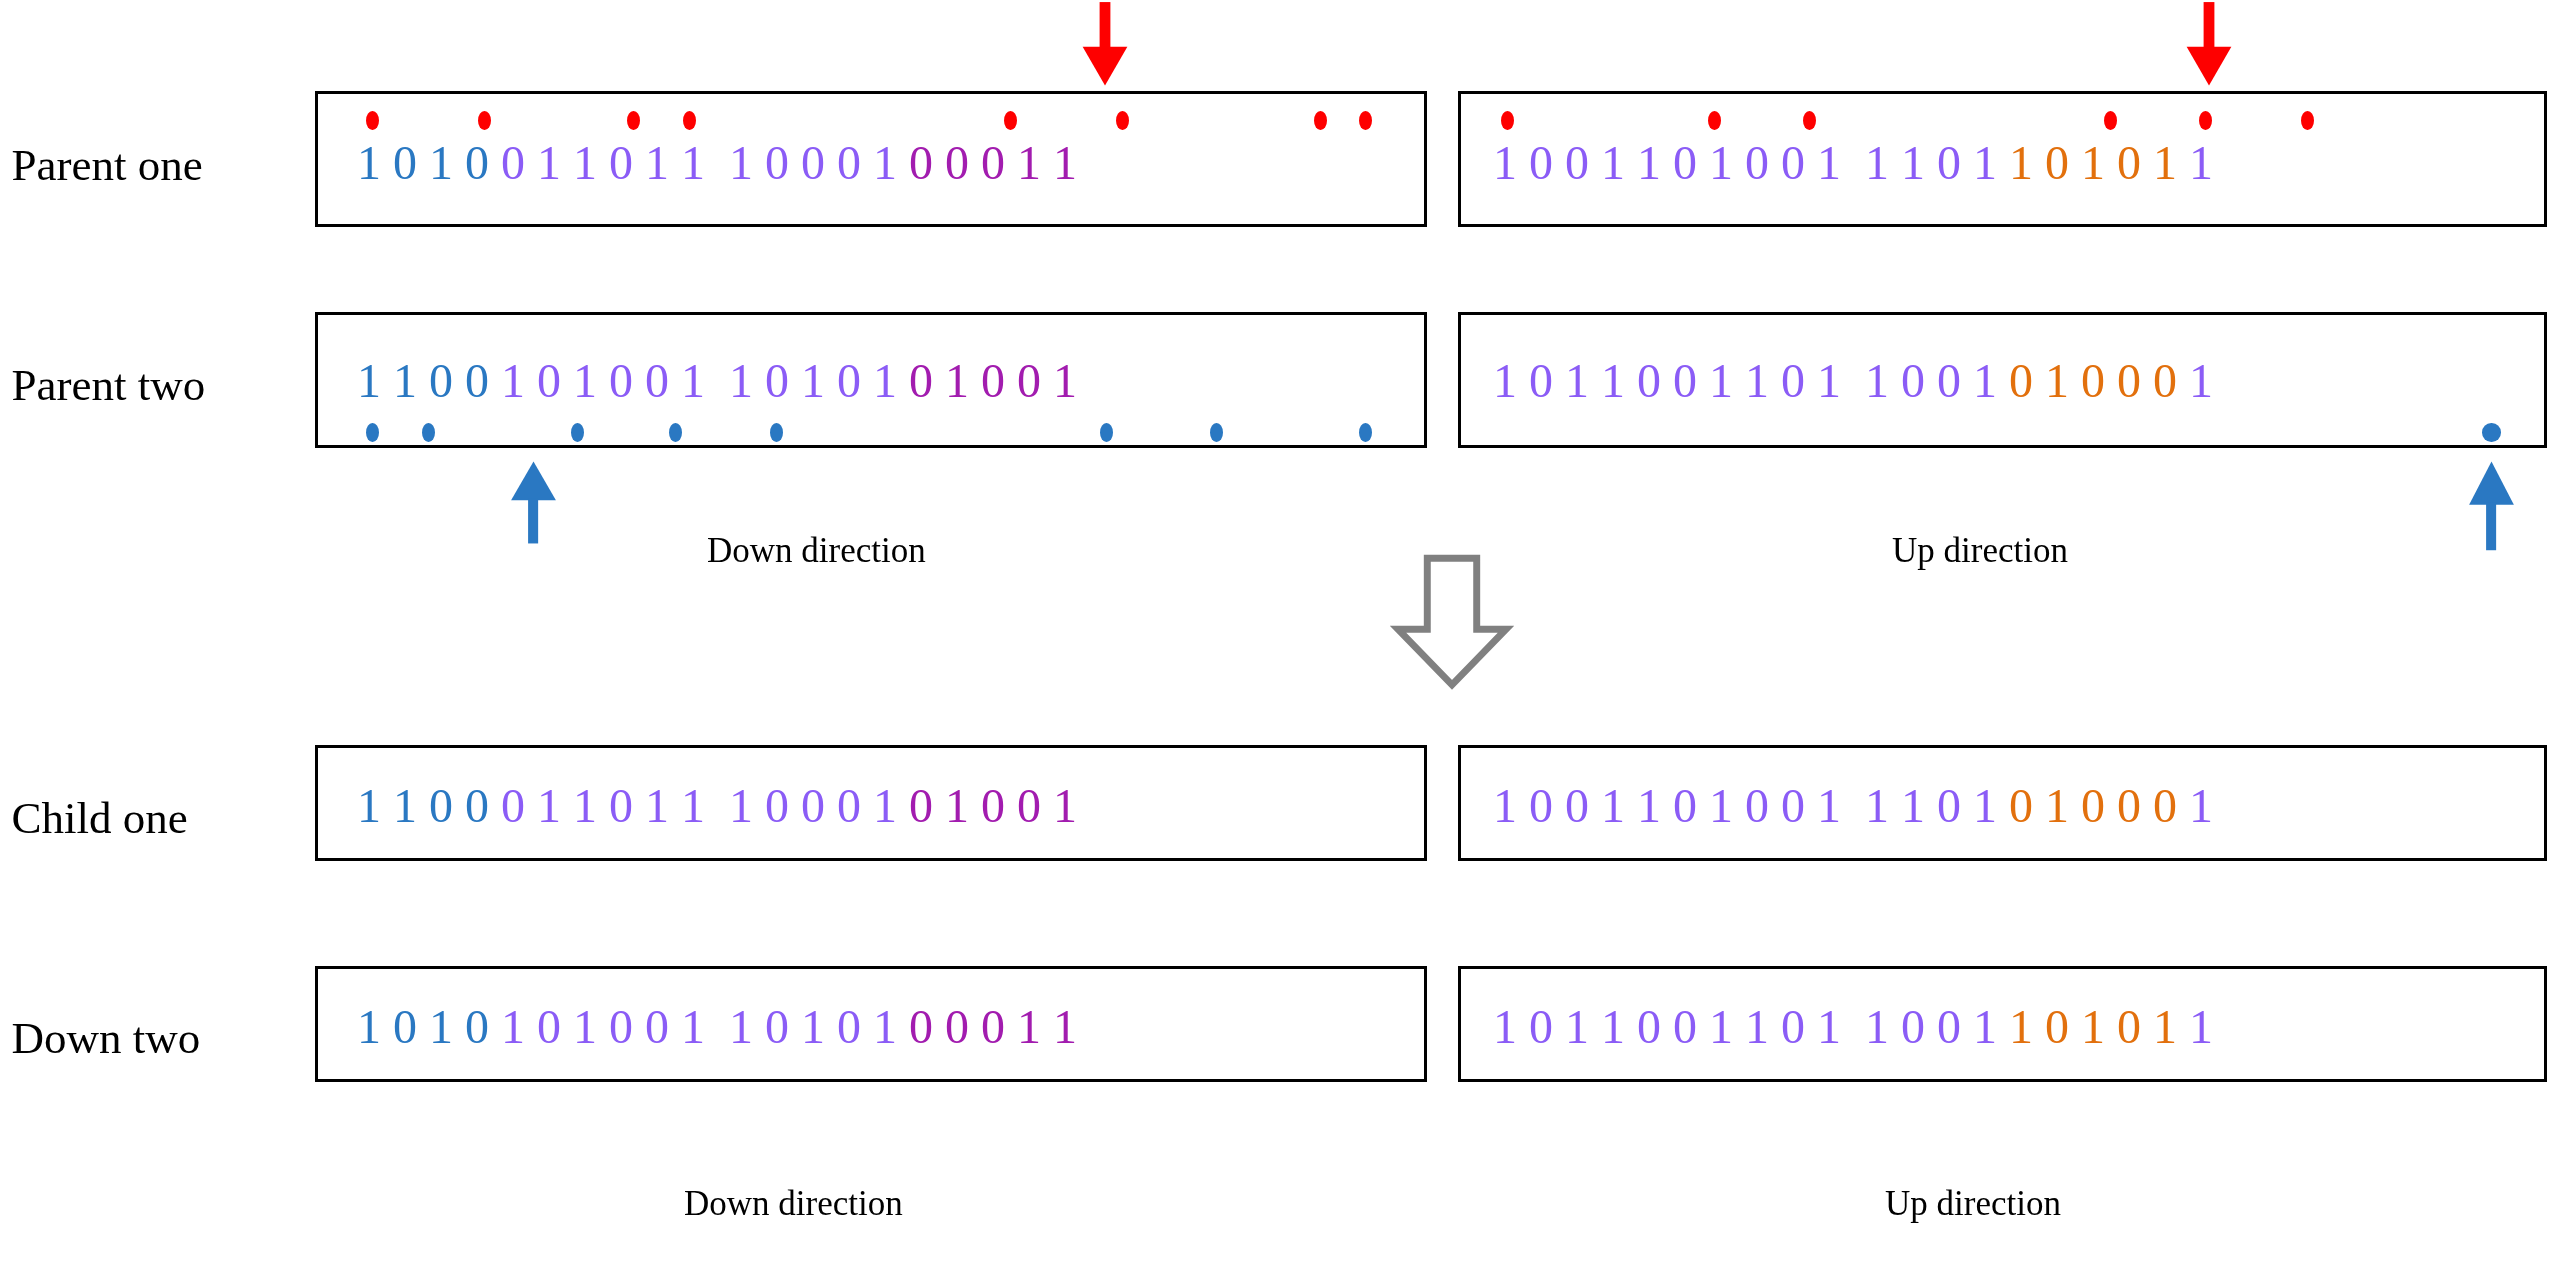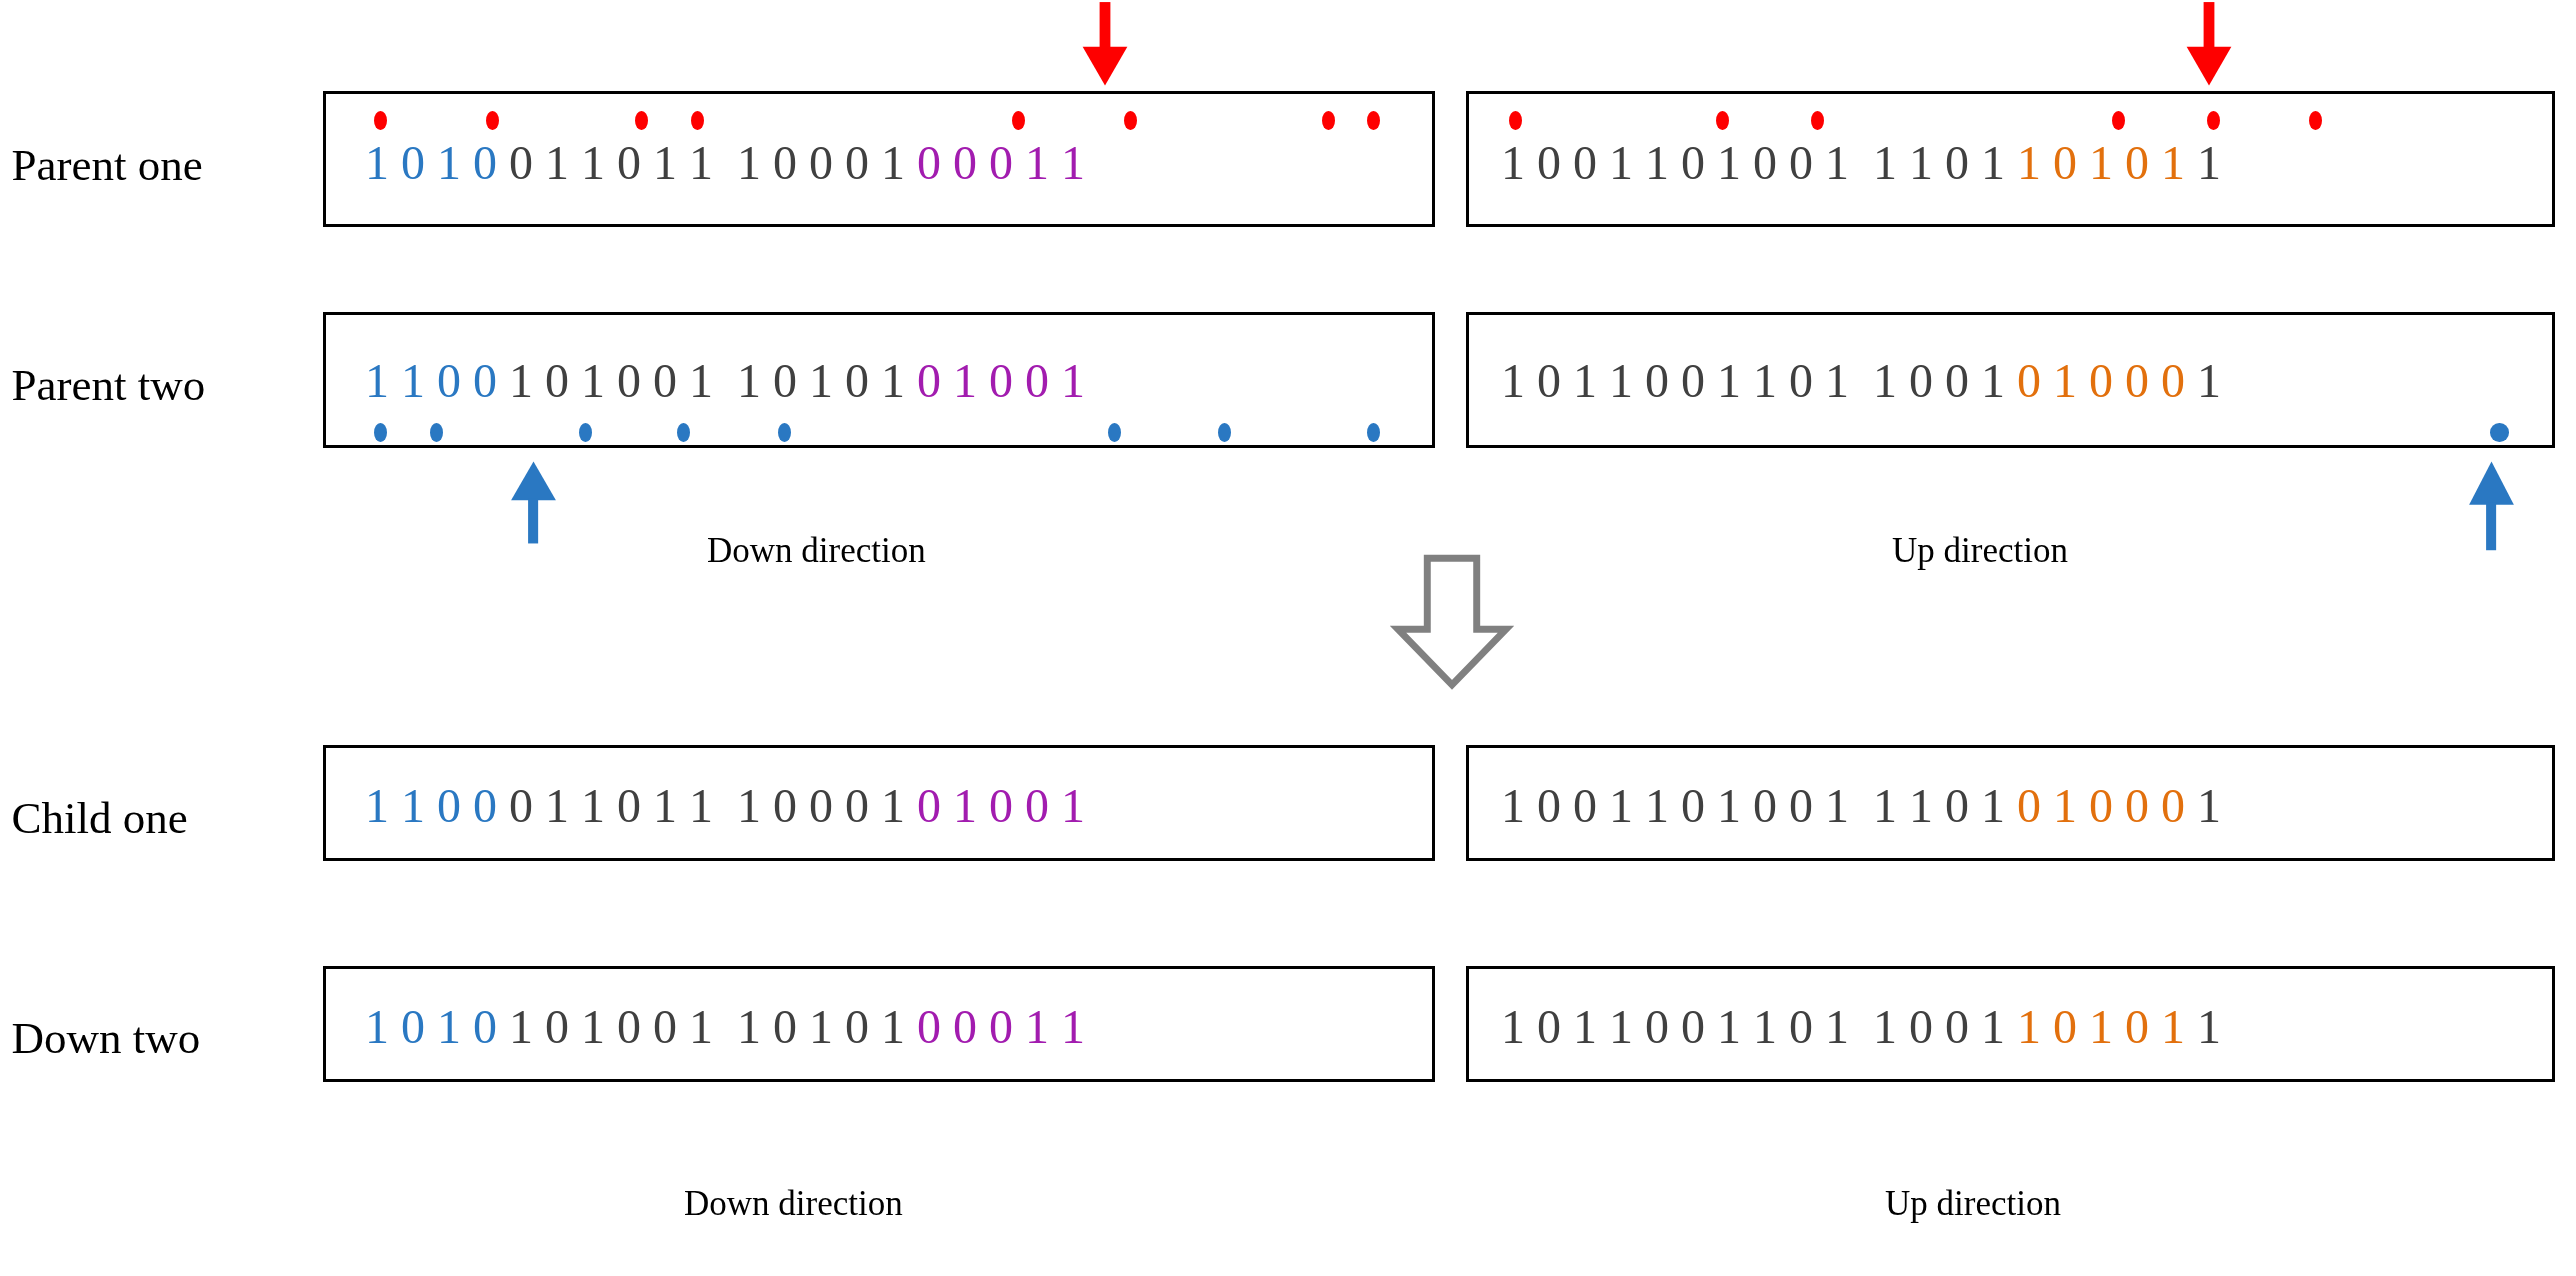--- a/index.html
+++ b/index.html
@@ -19,38 +19,37 @@
     white-space:nowrap;
     text-align:left;
   }
 
   
   .chrom-box{
     position:absolute;
     border:3.9px solid #000000;
     background:#ffffff;
     box-sizing:border-box;
-    margin-left:8px;
   }
   .bits{
     position:absolute;
     left:0;right:0;
     display:flex;
     align-items:center;
     justify-content:flex-start;
     white-space:nowrap;
     font-size:48px;
     line-height:1;
     letter-spacing:0;
   }
   .seg{white-space:pre;}
   .seg.blue{color:#2a78c2;}
   .seg.red{color:#a21caf;text-align:center;}
   .seg.orange{color:#e2700d;}
-  .seg.black{color:#404040;}
+  .seg.black{color:#8b5cf6;}
 
   
   .dot{
     position:absolute;
     width:13px;height:19.3px;
     border-radius:50%;
   }
   .dot.red{background:#fe0000;}
   .dot.blue{background:#2a78c2;}
   .dot.round{width:18.5px;height:18.5px;border-radius:50%;}

